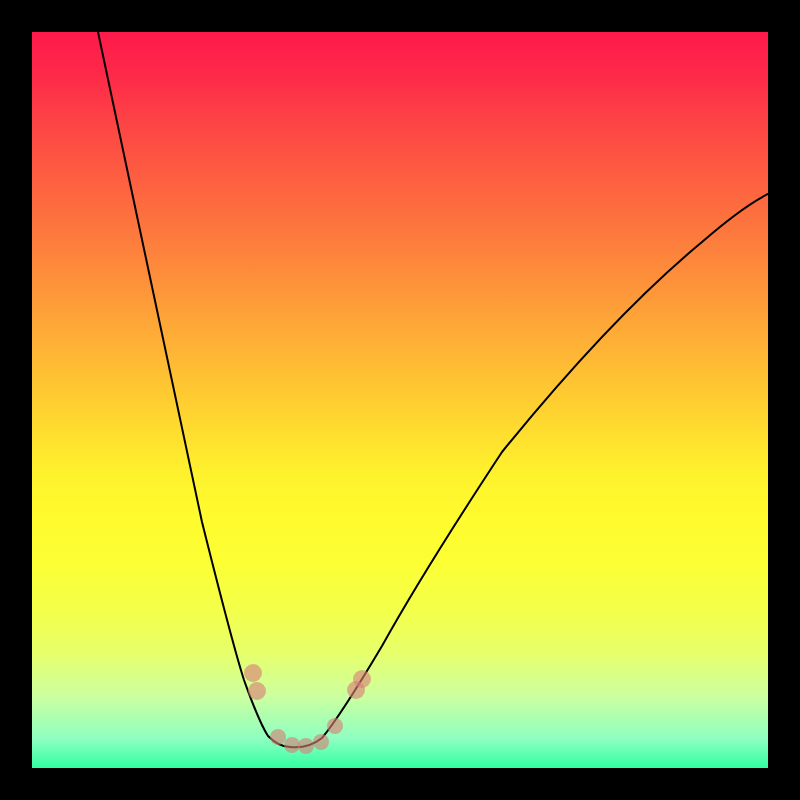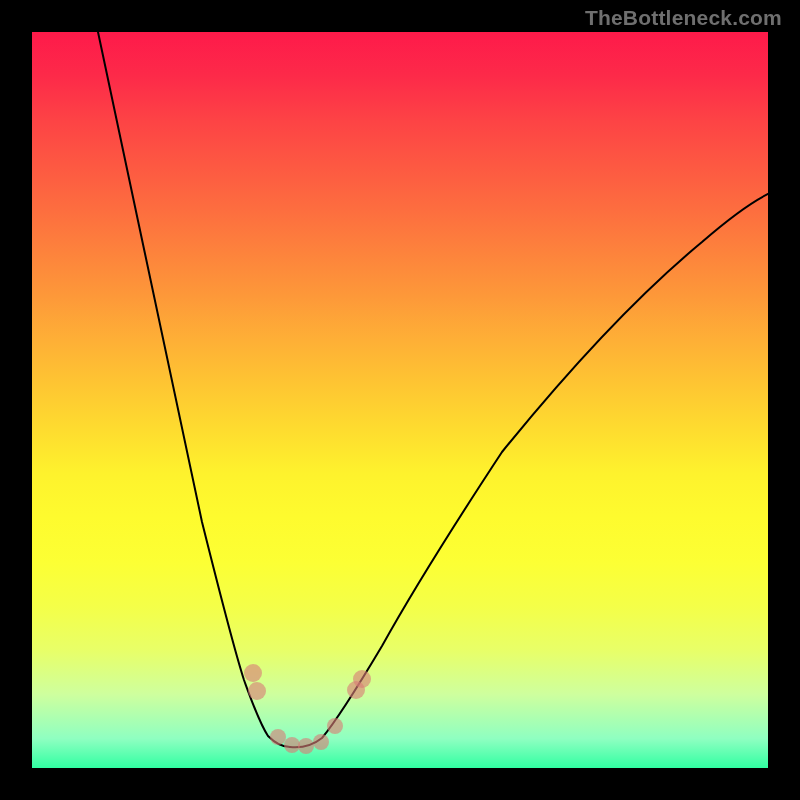--- a/index.html
+++ b/index.html
@@ -106,14 +106,13 @@
       <circle class="dot" cx="225" cy="659" r="9"></circle>
       <circle class="dot" cx="246" cy="705" r="8"></circle>
       <circle class="dot" cx="260" cy="713" r="8"></circle>
       <circle class="dot" cx="274" cy="714" r="8"></circle>
       <circle class="dot" cx="289" cy="710" r="8"></circle>
       <circle class="dot" cx="303" cy="694" r="8"></circle>
       <circle class="dot" cx="324" cy="658" r="9"></circle>
       <circle class="dot" cx="330" cy="647" r="9"></circle>
     </svg>
   </div>
-  <div class="watermark">TheBottleneck.com</div>
 </div>
 
 </body></html>

